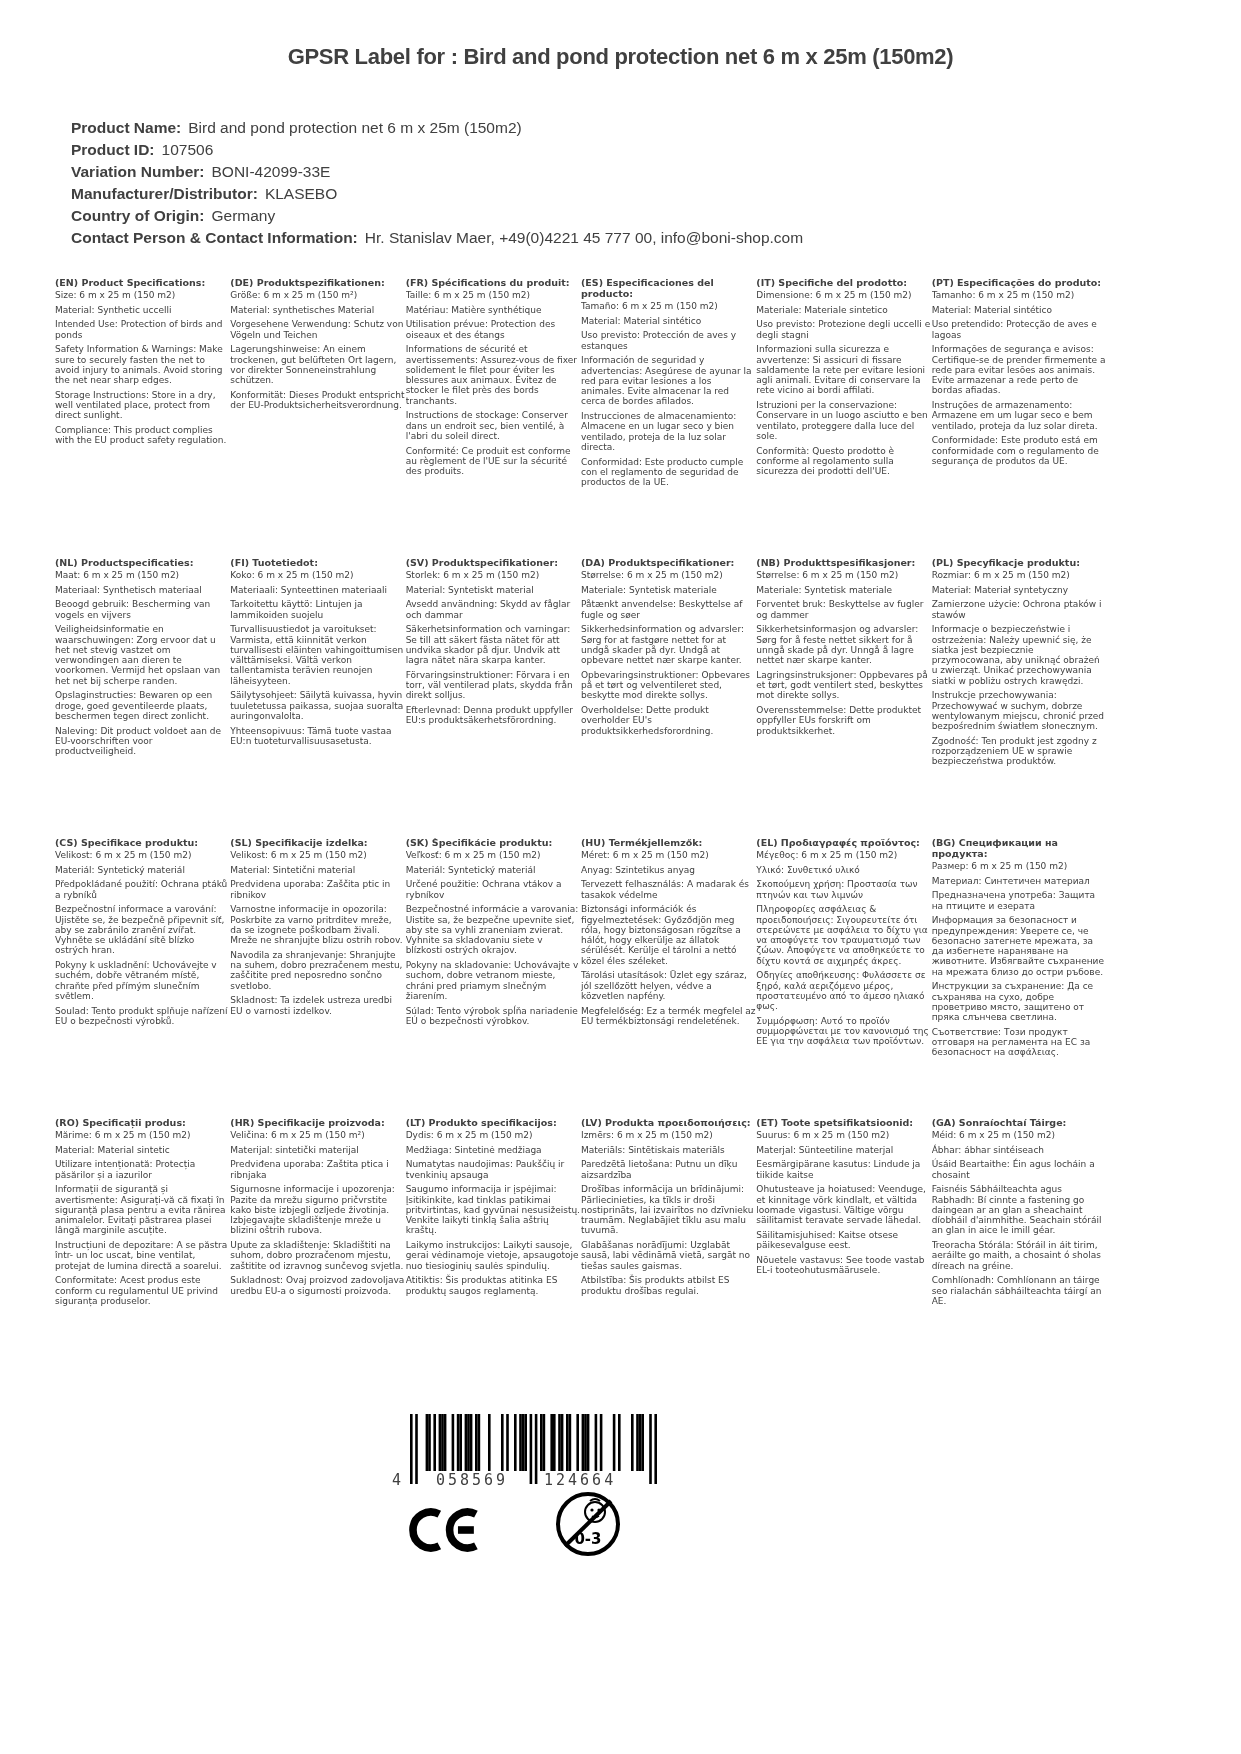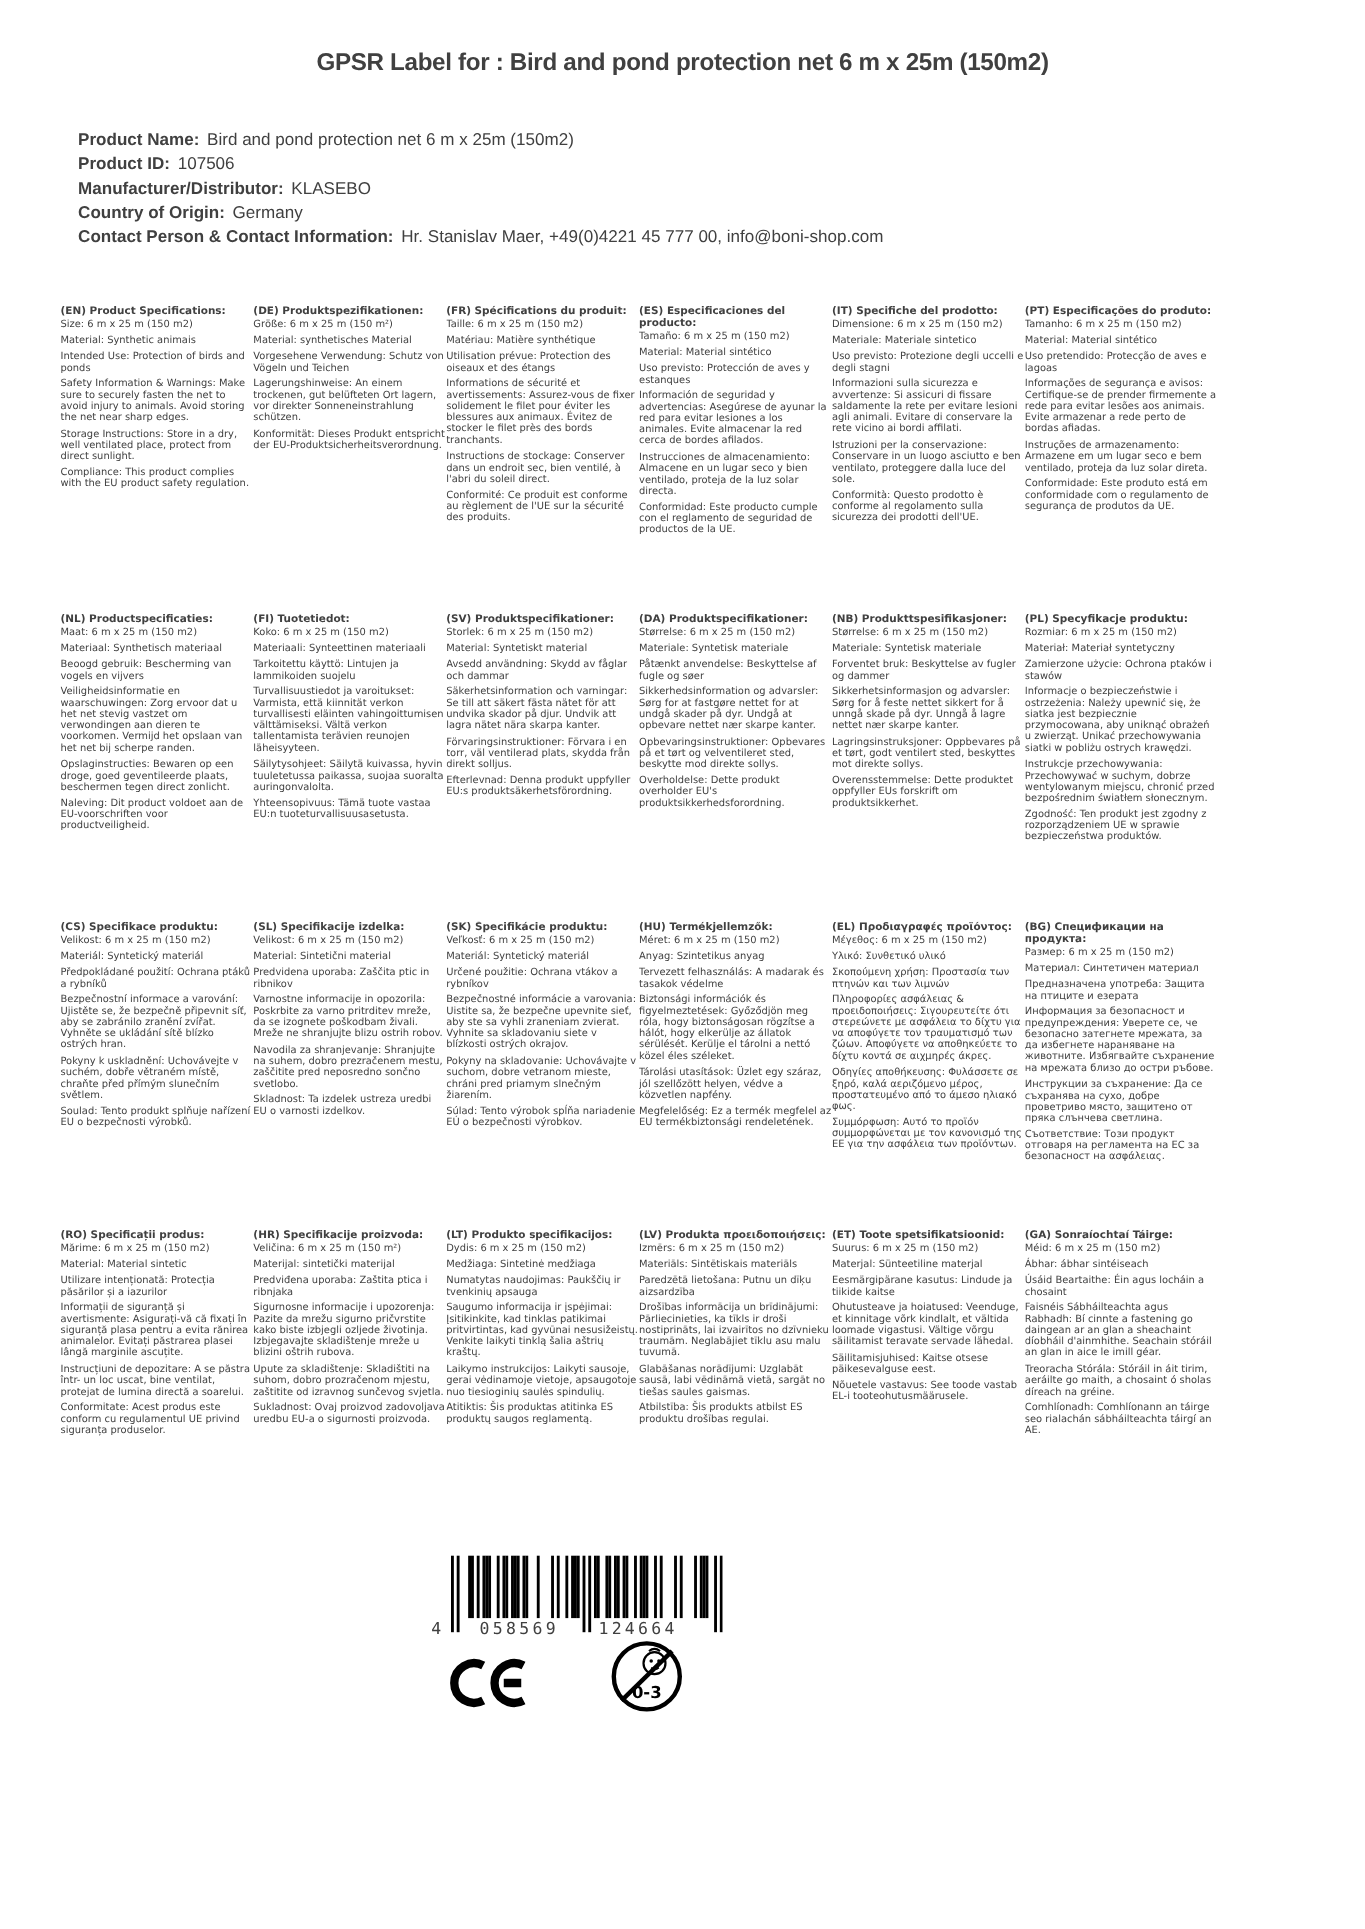--- a/index.html
+++ b/index.html
@@ -28,30 +28,31 @@
 </head>
 <body>
 
 <div class="page">
 
   <div class="title">GPSR Label for : Bird and pond protection net 6 m x 25m (150m2)</div>
 
   <div class="info">
       <div class="info-row"><span class="info-label">Product Name:</span><span class="info-value">Bird and pond protection net 6 m x 25m (150m2)</span></div>
       <div class="info-row"><span class="info-label">Product ID:</span><span class="info-value">107506</span></div>
+      <div class="info-row"><span class="info-label">Variation Number:</span><span class="info-value">BONI-42099-33E</span></div>
       <div class="info-row"><span class="info-label">Manufacturer/Distributor:</span><span class="info-value">KLASEBO</span></div>
       <div class="info-row"><span class="info-label">Country of Origin:</span><span class="info-value">Germany</span></div>
       <div class="info-row"><span class="info-label">Contact Person &amp; Contact Information:</span><span class="info-value">Hr. Stanislav Maer, +49(0)4221 45 777 00, info@boni-shop.com</span></div>
     </div>
 
   <div class="grid">
       <div class="cell">
         <div class="cell-h">(EN) Product Specifications:</div>
         <p>Size: 6 m x 25 m (150 m2)</p>
-        <p>Material: Synthetic animais</p>
+        <p>Material: Synthetic uccelli</p>
         <p>Intended Use: Protection of birds and ponds</p>
         <p>Safety Information &amp; Warnings: Make sure to securely fasten the net to avoid injury to animals. Avoid storing the net near sharp edges.</p>
         <p>Storage Instructions: Store in a dry, well ventilated place, protect from direct sunlight.</p>
         <p>Compliance: This product complies with the EU product safety regulation.</p>
       </div>
       <div class="cell">
         <div class="cell-h">(DE) Produktspezifikationen:</div>
         <p>Größe: 6 m x 25 m (150 m²)</p>
         <p>Material: synthetisches Material</p>
         <p>Vorgesehene Verwendung: Schutz von Vögeln und Teichen</p>

